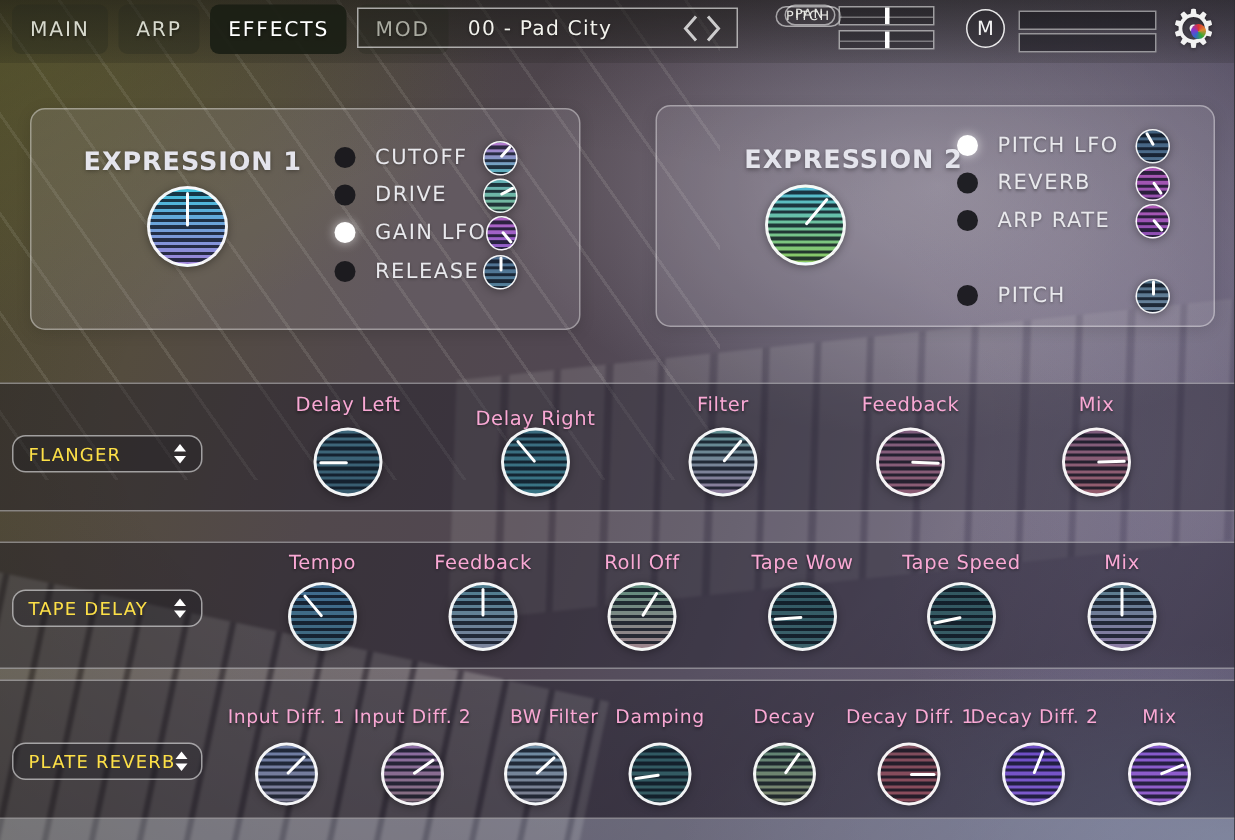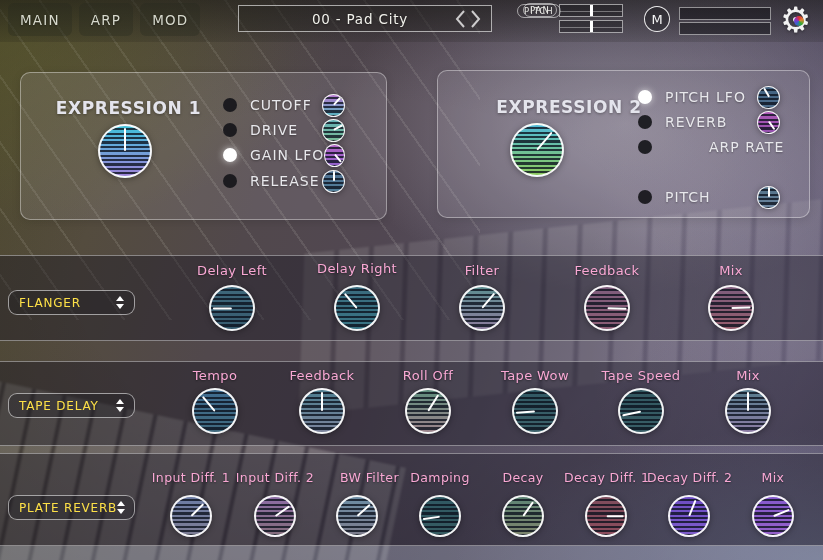--- a/index.html
+++ b/index.html
@@ -123,20 +123,21 @@
   <div class="keys-mid"></div>
   <div class="keys-bl"></div>
   <div class="vignette"></div>
   <div class="corner-br"></div>
   <div class="topbar-shade"></div>
   <div class="bottom-strip"></div>
 
   <div class="tabs">
     <div class="tab">MAIN</div>
     <div class="tab">ARP</div>
+    <div class="tab active">EFFECTS</div>
     <div class="tab">MOD</div>
   </div>
 
   <div class="preset">
     <div class="preset-text">00 - Pad City</div>
     <div class="preset-nav">
       <svg width="14" height="20" viewBox="0 0 14 20">
         <path d="M11 2 L4 10 L11 18" fill="none" stroke="rgba(255,255,255,0.75)" stroke-width="2"></path>
       </svg>
       <svg width="14" height="20" viewBox="0 0 14 20">
@@ -213,21 +214,21 @@
           <div class="ptr"></div>
         </div>
     </div>
     <div class="trow" style="left:200px;top:39px;width:142px;">
       <div class="radio"></div>
       <div class="t-label">REVERB</div>
       <div class="knob small" style="--angle: 145deg; --c1: #ad58b5; --c2: #9450ad;">
           <div class="ptr"></div>
         </div>
     </div>
-    <div class="trow" style="left:200px;top:64px;width:142px;gap:44px;">
+    <div class="trow" style="left:200px;top:64px;width:142px;">
       <div class="radio"></div>
       <div class="t-label">ARP RATE</div>
       <div class="knob small" style="--angle: 140deg; --c1: #ad58b5; --c2: #8c4eb3;">
           <div class="ptr"></div>
         </div>
     </div>
     <div class="trow" style="left:200px;top:114px;width:142px;">
       <div class="radio"></div>
       <div class="t-label">PITCH</div>
       <div class="knob small" style="--angle: 0deg; --c1: #4e6e85; --c2: #7089a3;">
@@ -244,21 +245,21 @@
           <span class="tri-down"></span>
         </span>
     </div>
     <div class="kcell" style="left:172px;width:120px;top:0;bottom:0;">
       <div class="k-label" style="top:7px;">Delay Left</div>
       <div class="knob mid" style="top: 29px; --angle: 270deg; --c1: #3e687c; --c2: #375b6e;">
           <div class="ptr"></div>
         </div>
     </div>
     <div class="kcell" style="left:297px;width:120px;top:0;bottom:0;">
-      <div class="k-label" style="top:5px;">Delay Right</div>
+      <div class="k-label" style="top:16px;">Delay Right</div>
       <div class="knob mid" style="top: 29px; --angle: 320deg; --c1: #3a6b7e; --c2: #387484;">
           <div class="ptr"></div>
         </div>
     </div>
     <div class="kcell" style="left:422px;width:120px;top:0;bottom:0;">
       <div class="k-label" style="top:7px;">Filter</div>
       <div class="knob mid" style="top: 29px; --angle: 40deg; --c1: #5d8d90; --c2: #8c7c9c;">
           <div class="ptr"></div>
         </div>
     </div>

